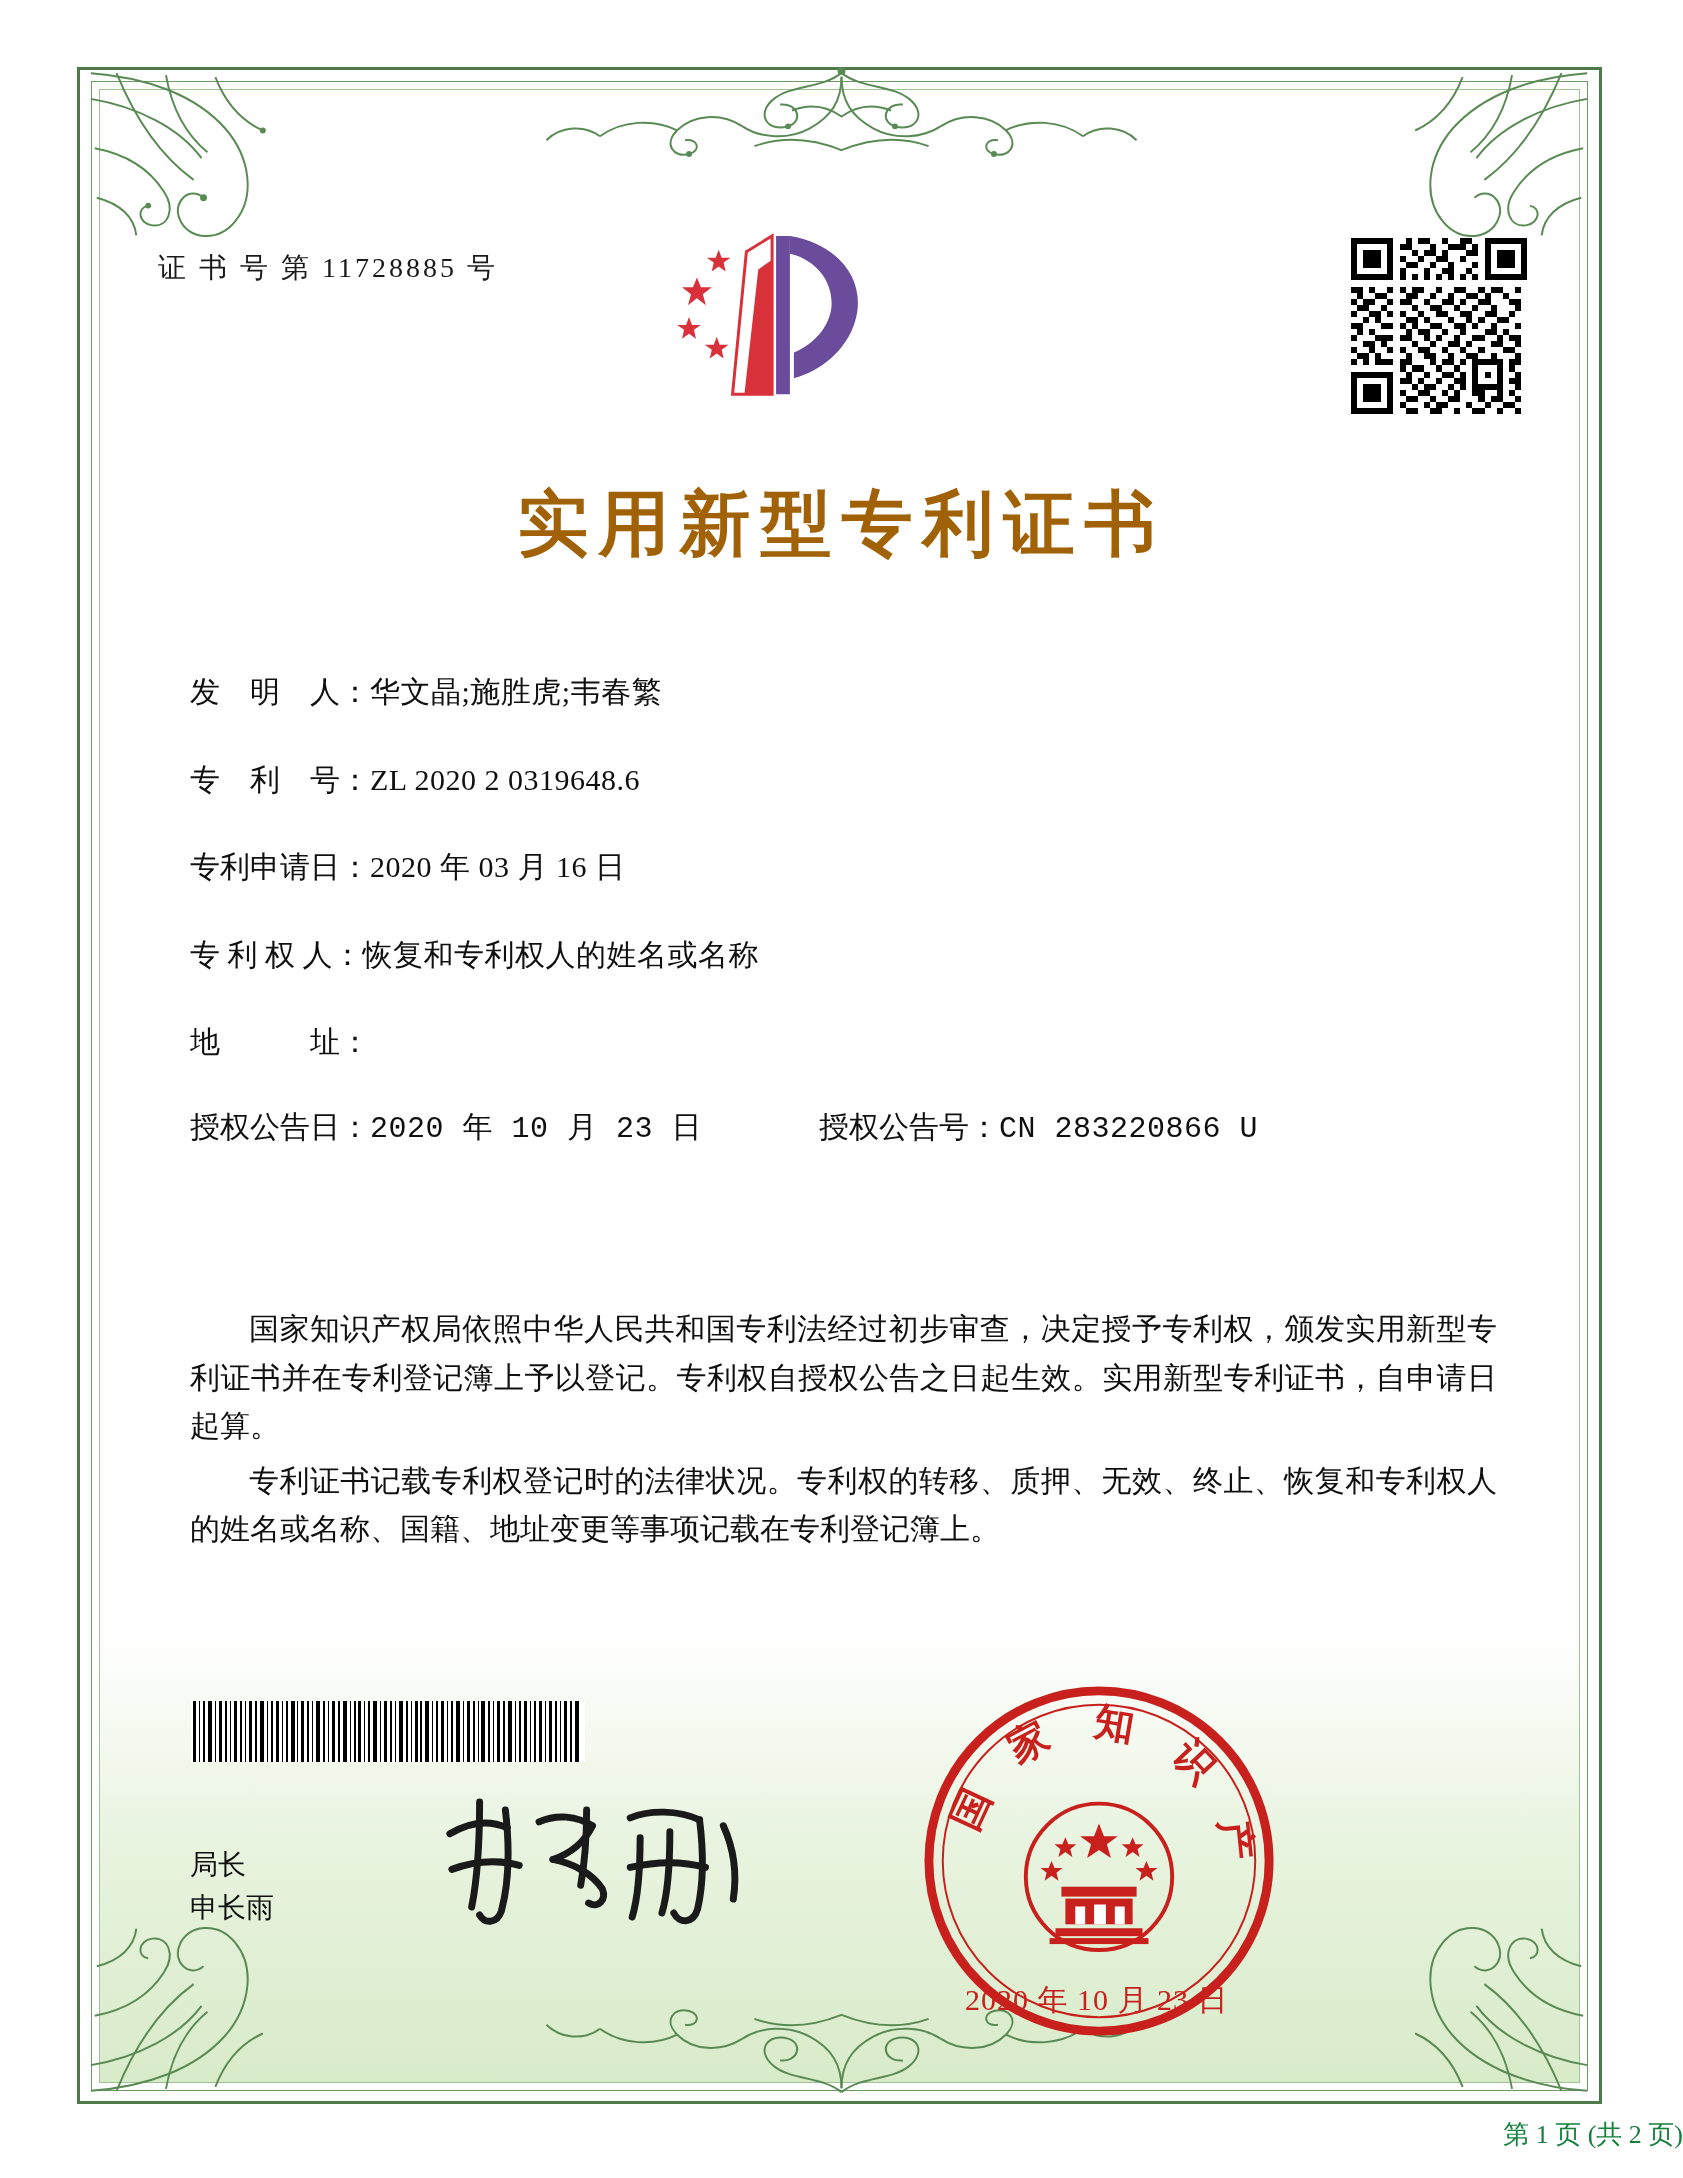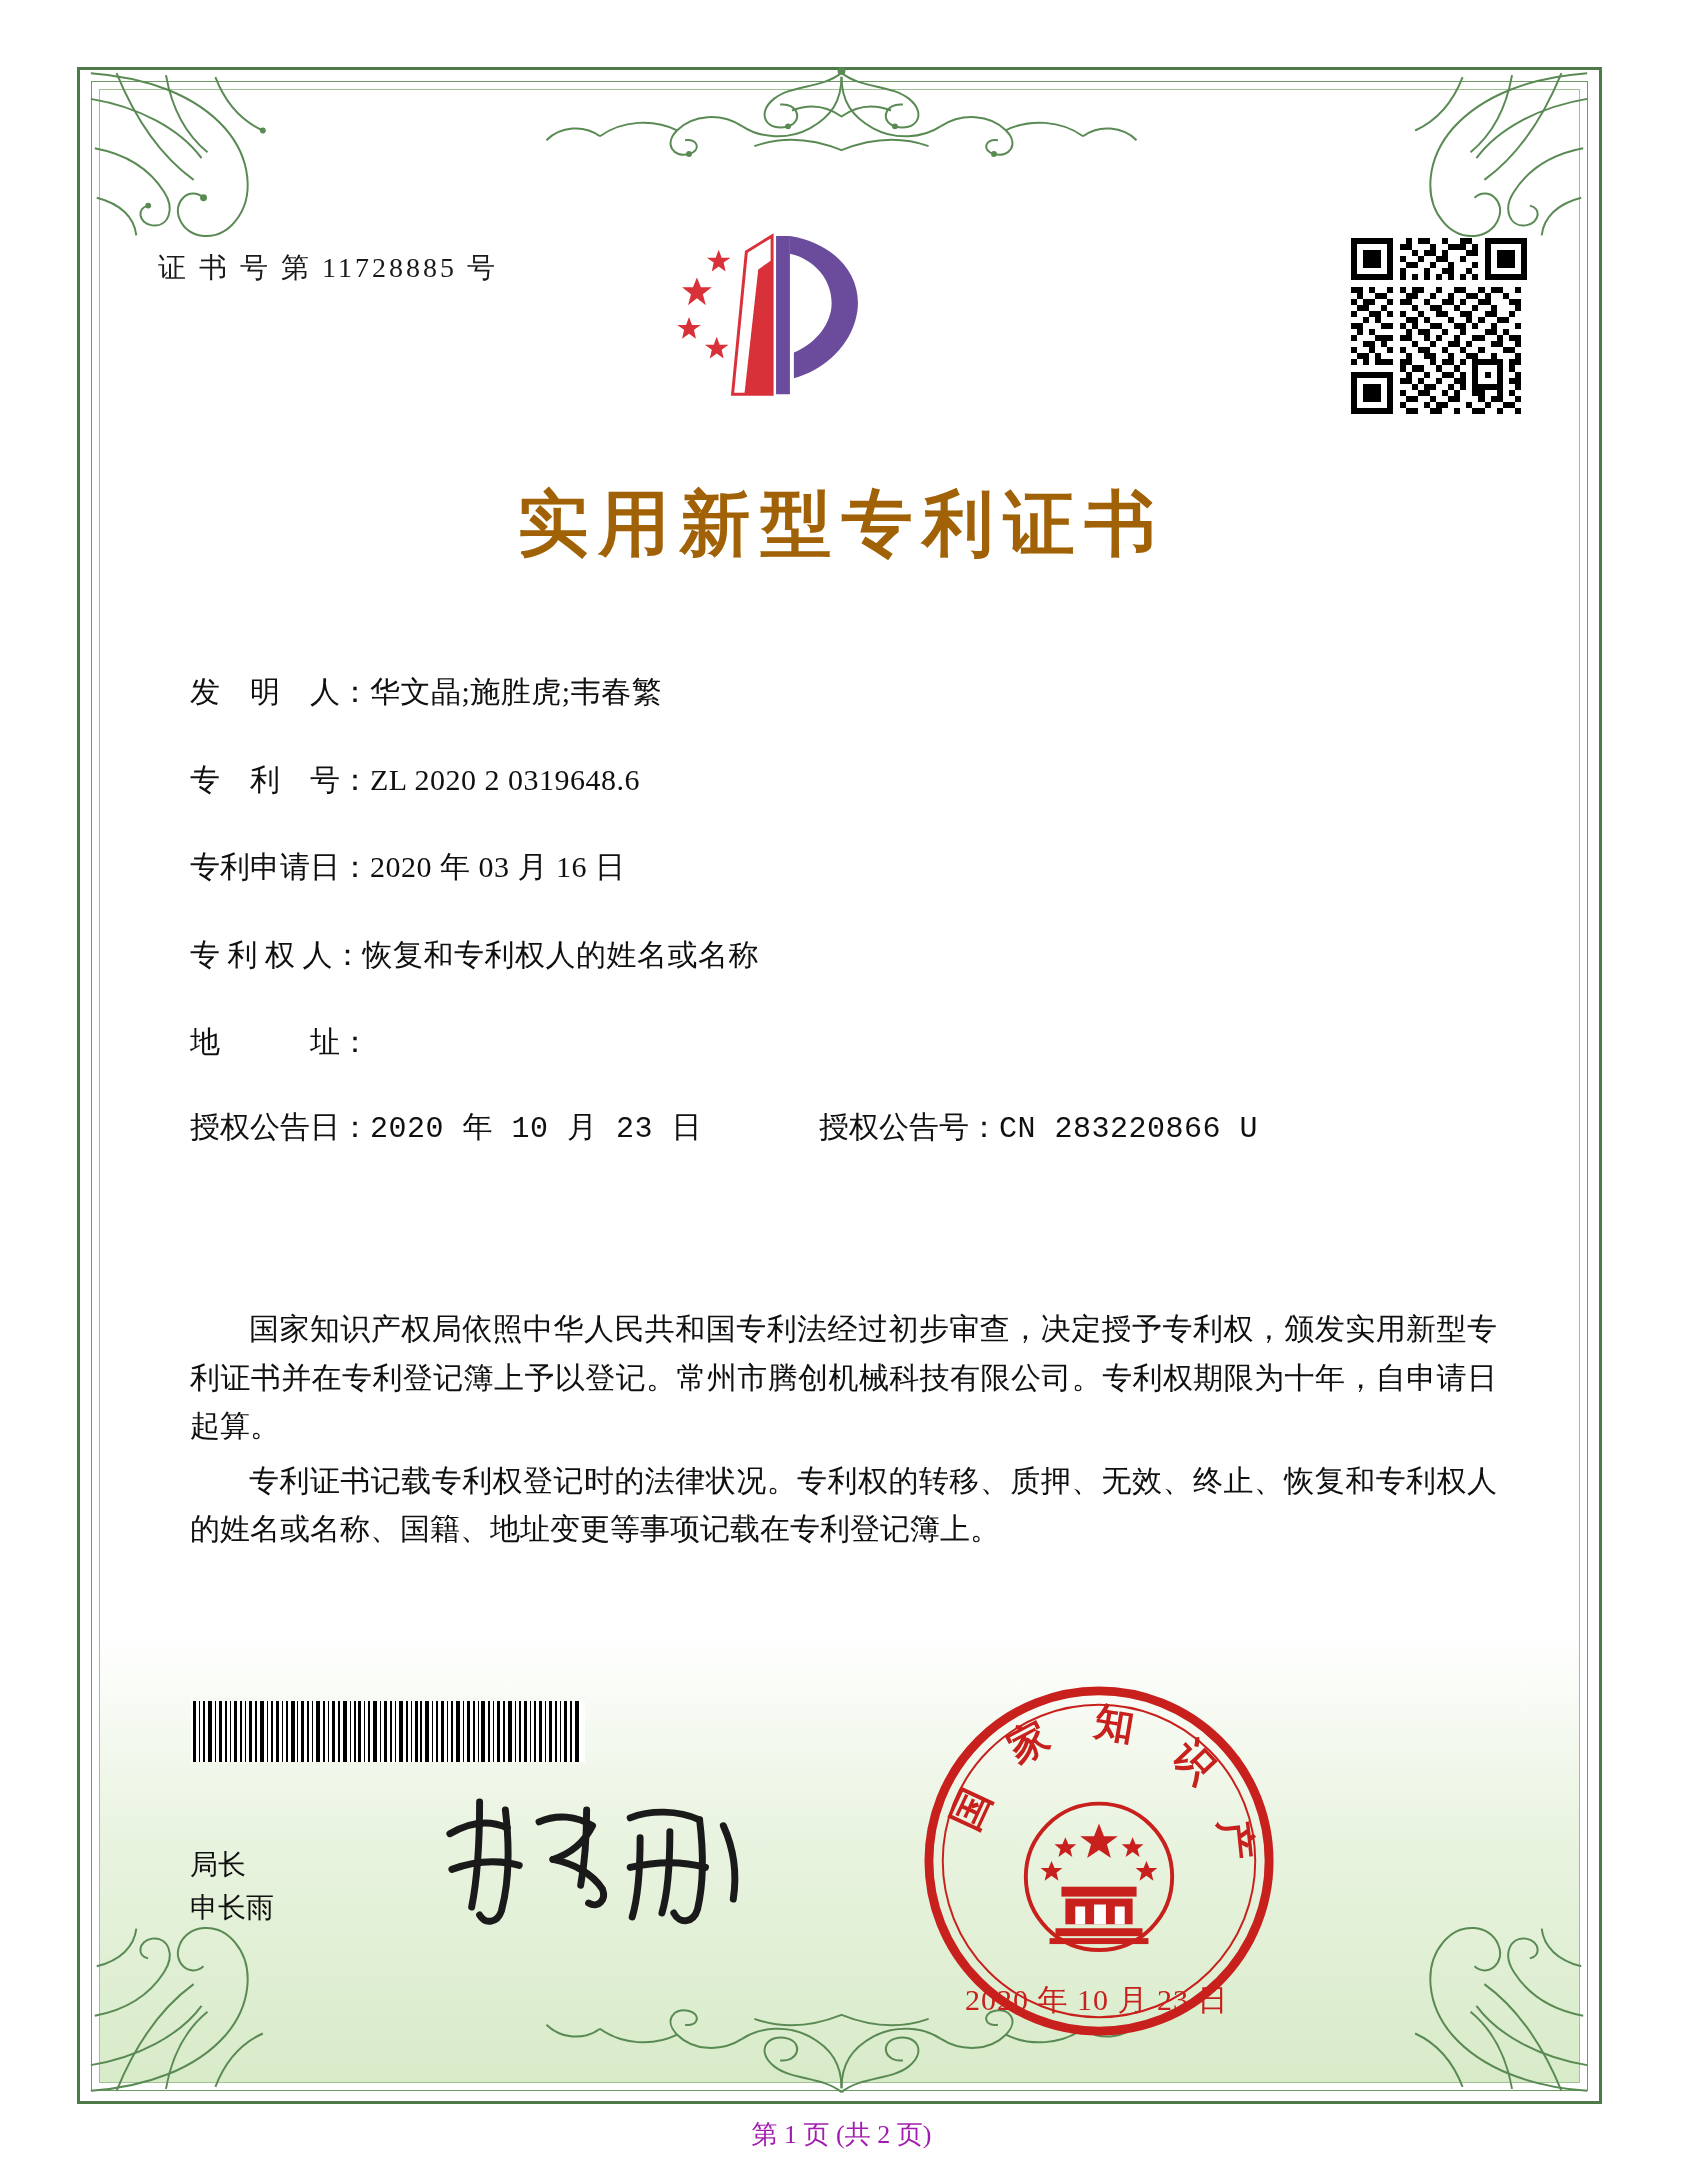--- a/index.html
+++ b/index.html
@@ -172,23 +172,23 @@
     font-size: 30px;
     color: #c8201c;
     letter-spacing: 1px;
     white-space: nowrap;
   }
 
   
   .footer {
     position: absolute;
     left: 0; right: 0; top: 2117px;
-    text-align: center;
+    text-align: right;
     font-size: 26px;
-    color: #a21caf;
+    color: #15803d;
   }
 </style>
 </head>
 <body>
 
 <div class="page">
 
   <div class="frame-outer"></div>
   <div class="frame-inner"></div>
   <div class="frame-inner2"></div>
@@ -553,21 +553,21 @@
     <div class="field-row dual">
       <span class="field-label">授权公告日：</span>
       <span class="field-value">2020 年 10 月 23 日</span>
       <span class="dual-gap"></span>
       <span class="field-label">授权公告号：</span>
       <span class="field-value">CN 283220866 U</span>
     </div>
   </div>
 
   <div class="paragraphs">
-    <p>国家知识产权局依照中华人民共和国专利法经过初步审查，决定授予专利权，颁发实用新型专利证书并在专利登记簿上予以登记。常州市腾创机械科技有限公司。专利权期限为十年，自申请日起算。</p>
+    <p>国家知识产权局依照中华人民共和国专利法经过初步审查，决定授予专利权，颁发实用新型专利证书并在专利登记簿上予以登记。专利权自授权公告之日起生效。实用新型专利证书，自申请日起算。</p>
     <p>专利证书记载专利权登记时的法律状况。专利权的转移、质押、无效、终止、恢复和专利权人的姓名或名称、国籍、地址变更等事项记载在专利登记簿上。</p>
   </div>
 
   <svg class="barcode" viewBox="0 0 400 62" shape-rendering="crispEdges">
     <rect width="400" height="62" fill="#ffffff"></rect>
     <g fill="#000000">
       <rect x="2" y="0" width="3" height="62"></rect>
         <rect x="8" y="0" width="1" height="62"></rect>
       <rect x="12" y="0" width="2" height="62"></rect>
         <rect x="17" y="0" width="4" height="62"></rect>

